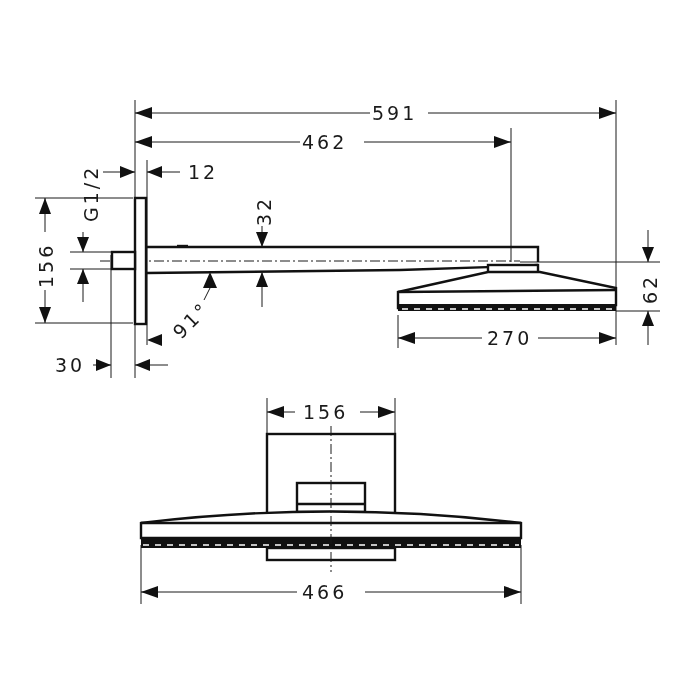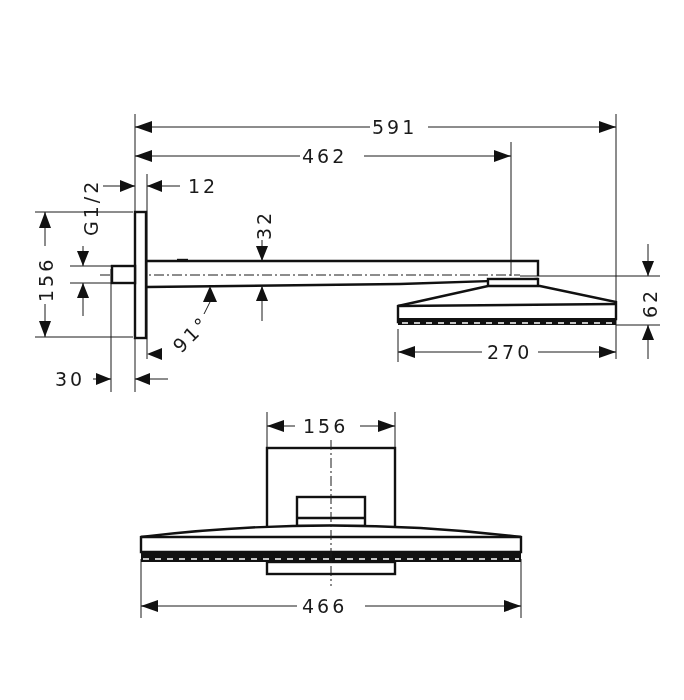--- a/index.html
+++ b/index.html
@@ -1,17 +1,17 @@
 <!DOCTYPE html>
 <html><head>
   <meta charset="utf-8">
   <style>
     html, body { margin: 0; padding: 0; background: #ffffff; }
     body { width: 684px; height: 700px; overflow: hidden; }
-    #drawing { position: absolute; left: 0; top: 14px; width: 684px; height: 603px; }
+    #drawing { position: absolute; left: 0; top: 0; width: 684px; height: 603px; }
     svg text {
       font-family: "DejaVu Sans", "Liberation Sans", sans-serif;
       font-size: 19px;
       letter-spacing: 3px;
       fill: #1a1a1a;
     }
     .thin { stroke: #1a1a1a; stroke-width: 1; fill: none; }
     .thick { stroke: #111111; stroke-width: 2.4; fill: none; }
     .body { stroke: #111111; stroke-width: 2.4; fill: #ffffff; }
     .arrow { fill: #111111; stroke: none; }

